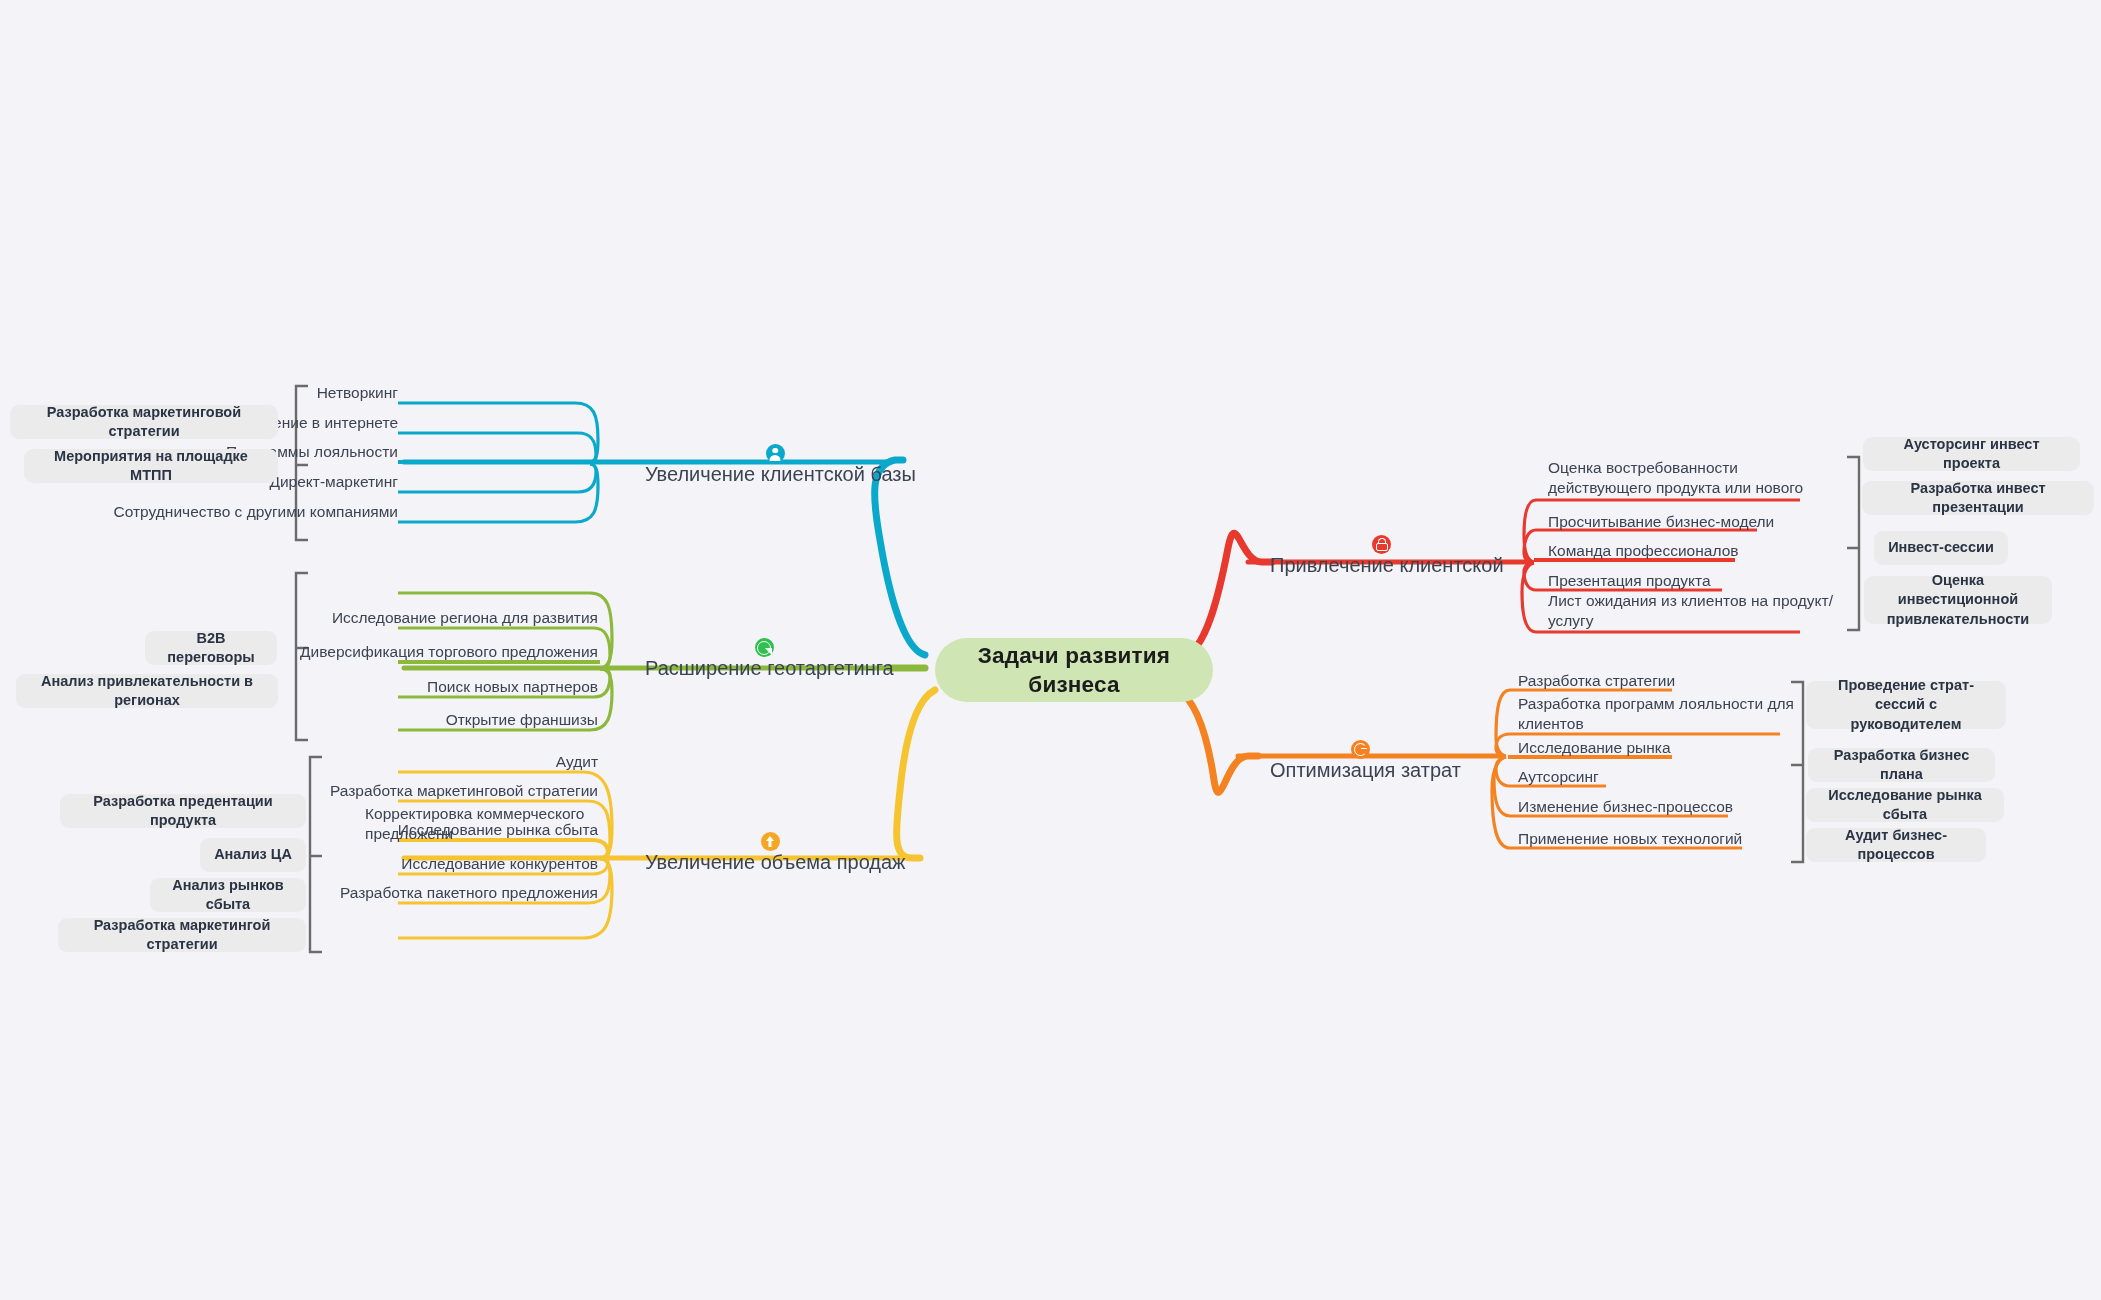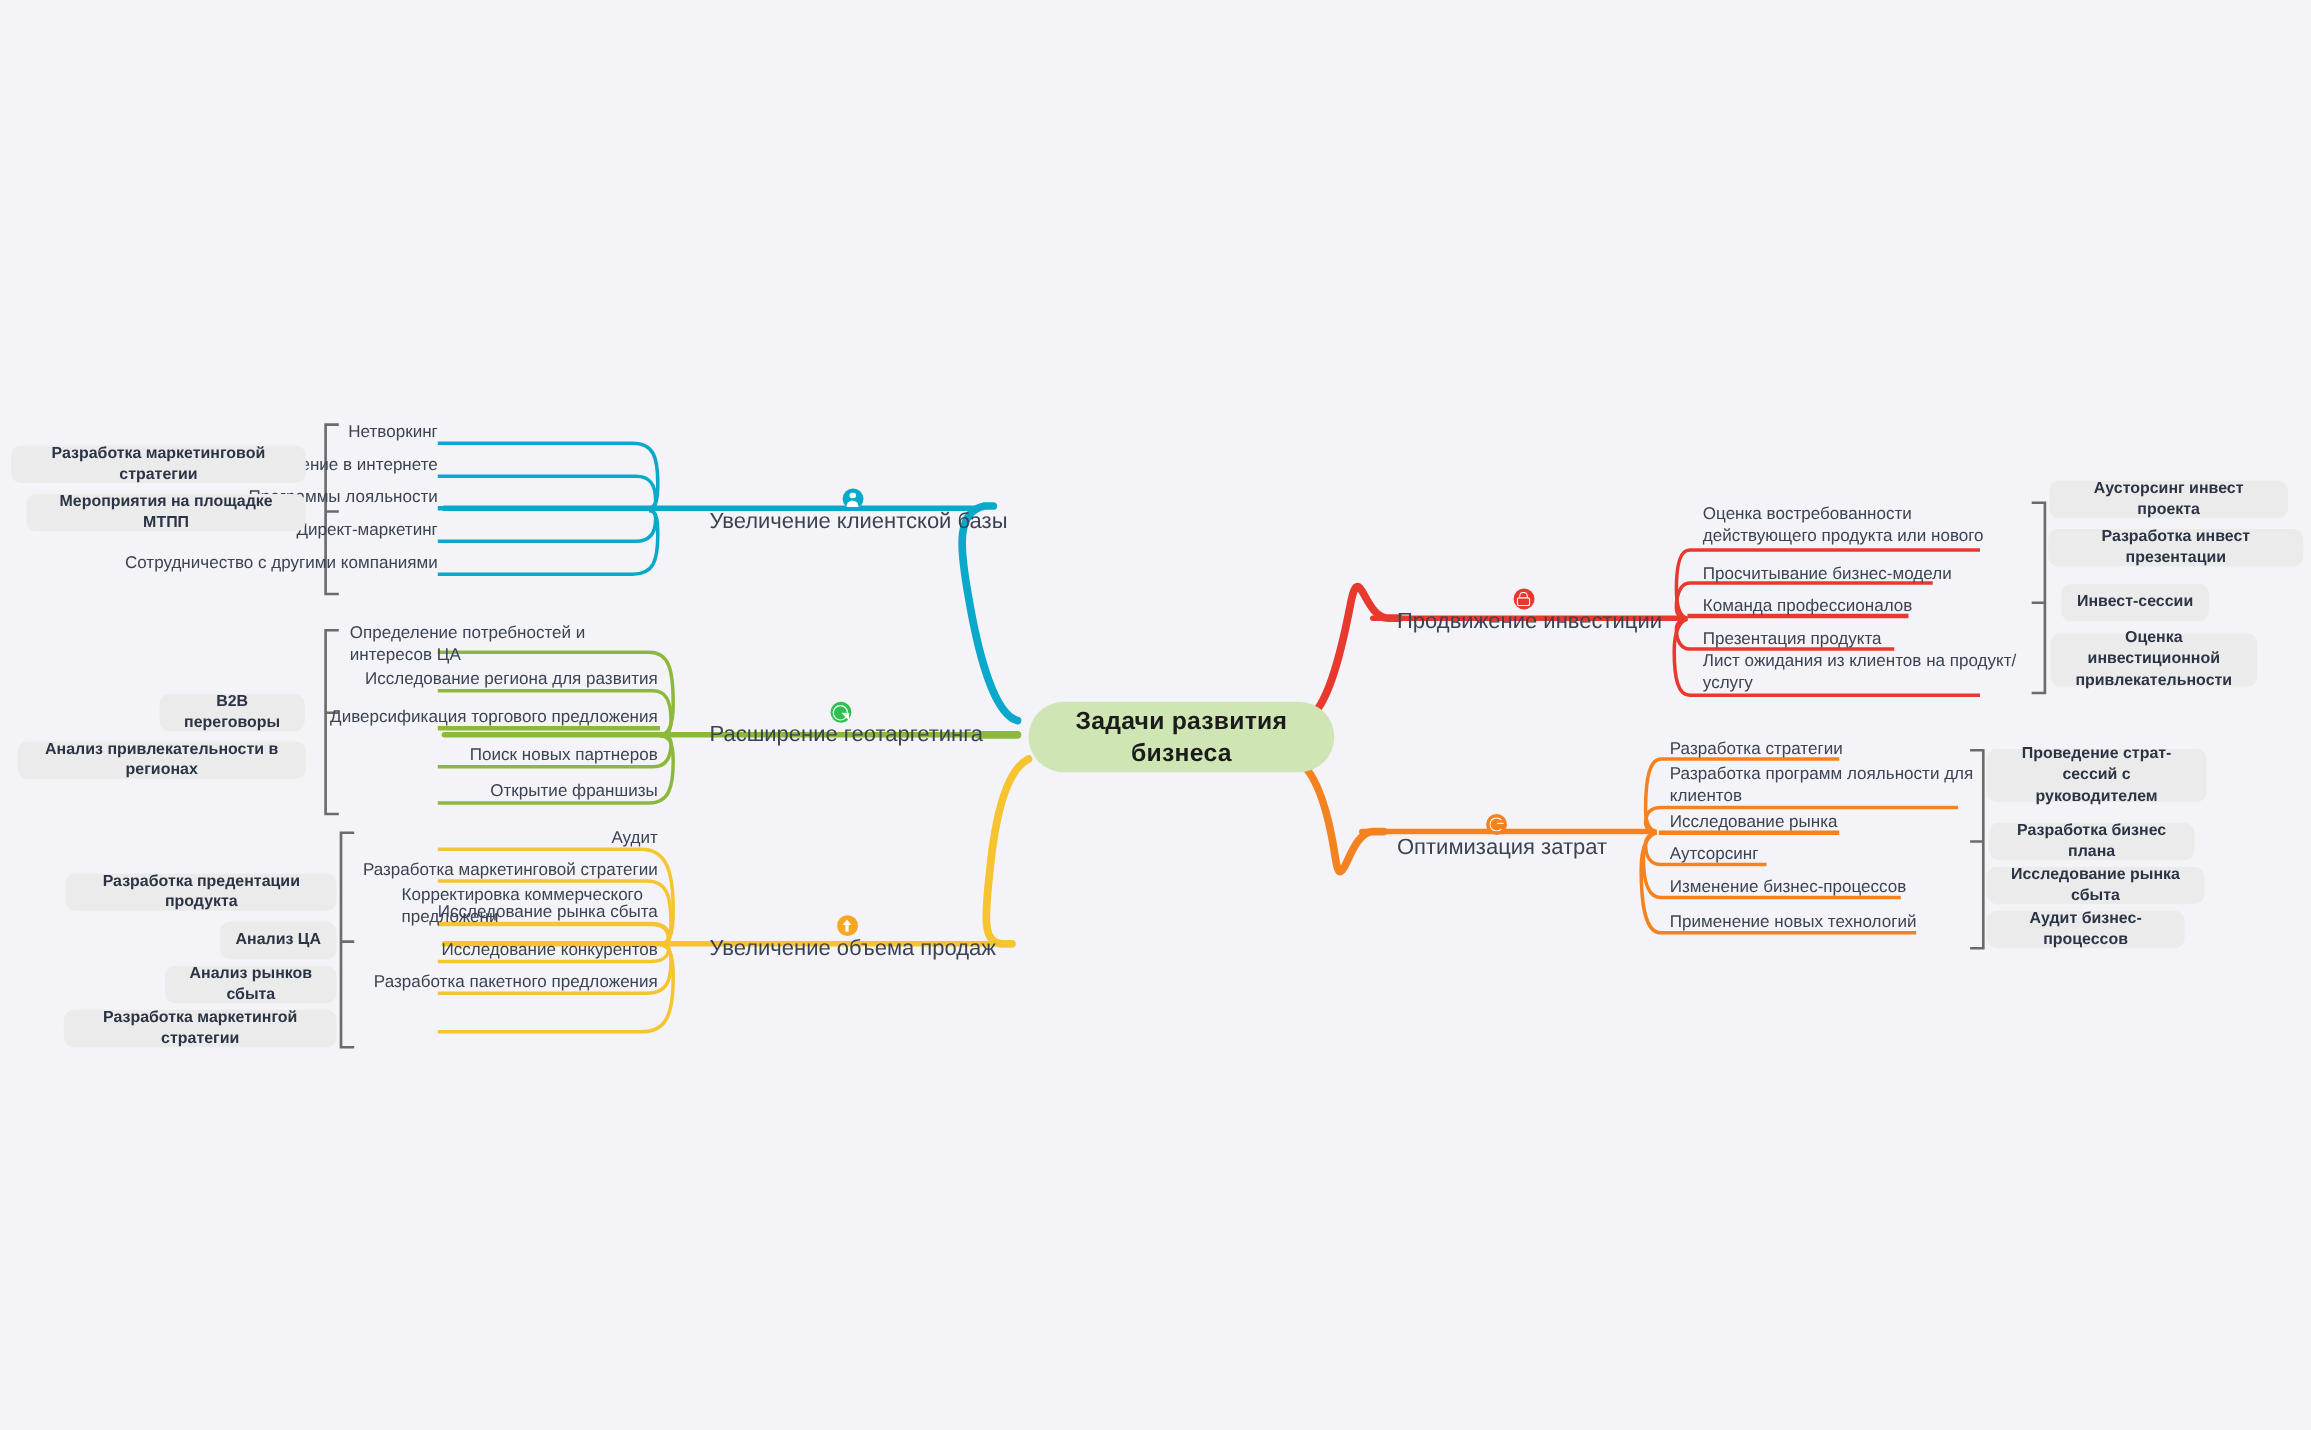--- a/index.html
+++ b/index.html
@@ -180,41 +180,39 @@
     <span>Расширение геотаргетинга</span>
   </div>
 
   <div class="branch-label" style="left:645px;top:832px;">
     <span class="ico ico-arrow"></span>
     <span>Увеличение объема продаж</span>
   </div>
 
   <div class="branch-label" style="left:1270px;top:535px;">
     <span class="ico ico-bag"></span>
-    <span>Продвижение инвестиции</span>
+    <span>Привлечение клиентской</span>
   </div>
 
   <div class="branch-label" style="left:1270px;top:740px;">
     <span class="ico ico-refresh"></span>
     <span>Оптимизация затрат</span>
   </div>
 
   <div class="sub r" style="left:98px;top:383px;width:300px;">
     <span>Нетворкинг</span></div>
   <div class="sub r" style="left:98px;top:413px;width:300px;">
     <span>Продвижение в интернете</span></div>
   <div class="sub r" style="left:98px;top:442px;width:300px;">
     <span>Программы лояльности</span></div>
   <div class="sub r" style="left:98px;top:472px;width:300px;">
     <span>Директ-маркетинг</span></div>
   <div class="sub r" style="left:68px;top:502px;width:330px;">
     <span>Сотрудничество с другими компаниями</span></div>
 
-  <div class="sub l" style="left:318px;top:566px;width:290px;">
-    <span>Определение потребностей и интересов ЦА</span></div>
   <div class="sub r" style="left:310px;top:608px;width:288px;">
     <span>Исследование региона для развития</span></div>
   <div class="sub r" style="left:300px;top:642px;width:298px;">
     <span>Диверсификация торгового предложения</span></div>
   <div class="sub r" style="left:310px;top:677px;width:288px;">
     <span>Поиск новых партнеров</span></div>
   <div class="sub r" style="left:310px;top:710px;width:288px;">
     <span>Открытие франшизы</span></div>
 
   <div class="sub r" style="left:310px;top:752px;width:288px;">

